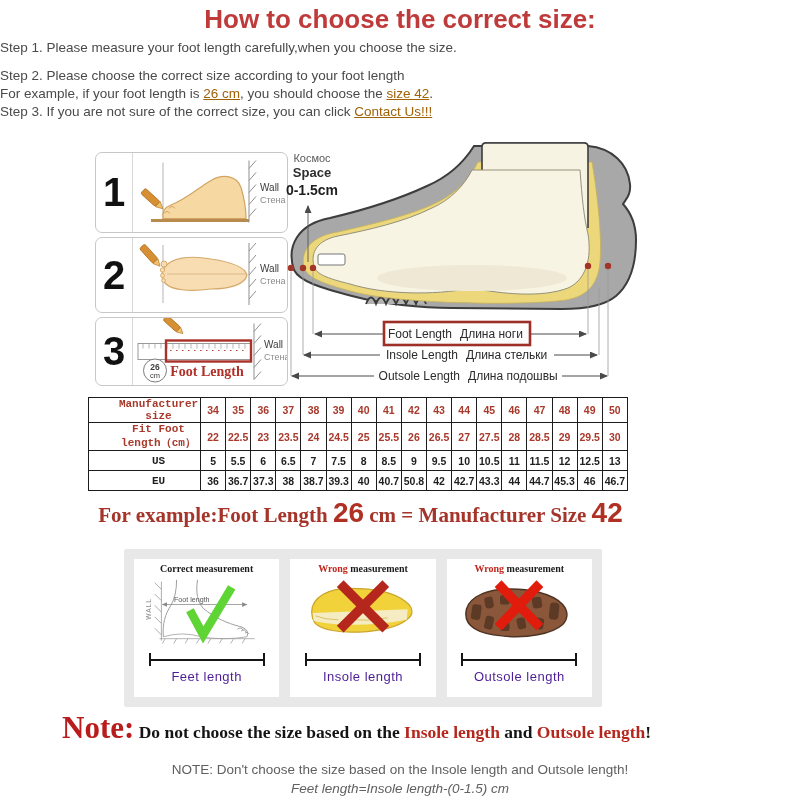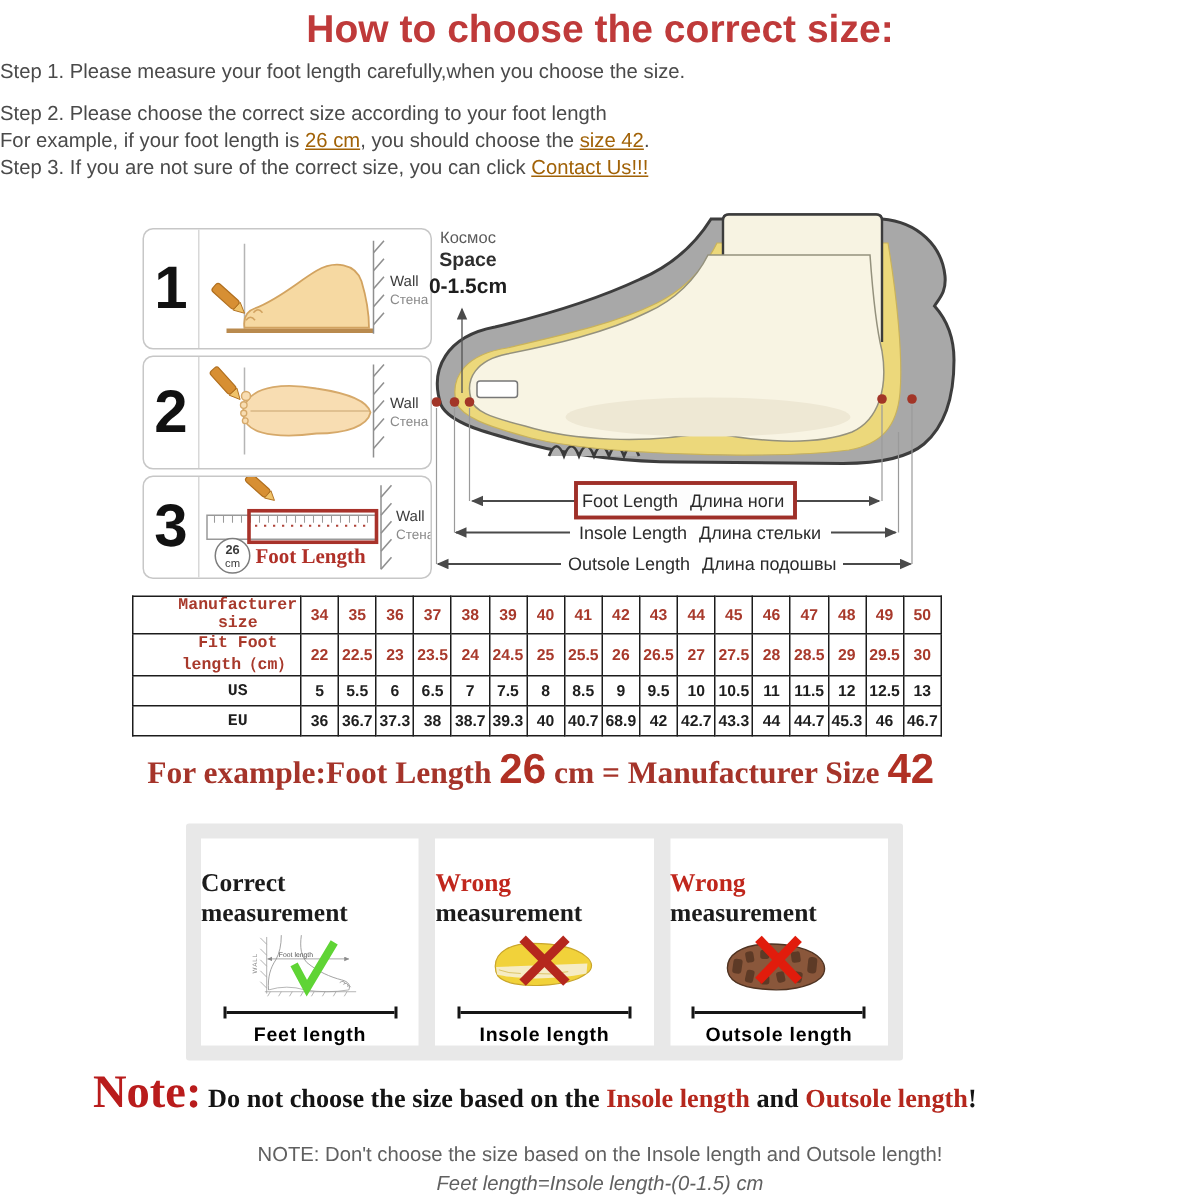--- a/index.html
+++ b/index.html
@@ -38,26 +38,26 @@
 
   
   #example-line{top:497px;left:88px;width:545px;text-align:center;
     font-family:"Liberation Serif",serif;font-weight:bold;color:#a5342a;font-size:21px;}
   #example-line .big{font-size:28px;color:#b03024;font-family:"Liberation Sans",sans-serif;font-weight:bold;}
 
   
   #compare{top:549px;left:124px;width:478px;height:158px;background:#e8e8e8;border-radius:2px;
     display:flex;gap:11px;padding:10px;box-sizing:border-box;}
   .card{flex:1;background:#ffffff;display:flex;flex-direction:column;align-items:center;}
-  .card-title{font-family:"Liberation Serif",serif;font-weight:bold;font-size:17px;color:#1c1c1c;margin-top:20px;}
+  .card-title{font-family:"Liberation Serif",serif;font-weight:bold;font-size:10px;color:#1c1c1c;margin-top:4px;}
   .card-title .wrong{color:#c0271d;}
   .card svg{width:128px;height:76px;margin-top:2px;}
   .bracket{width:112px;height:13px;border-left:2px solid #161616;border-right:2px solid #161616;
     background:linear-gradient(#161616,#161616) center/100% 2px no-repeat;margin-top:1px;}
-  .card-label{font-size:13px;font-weight:bold;color:#000000;margin-top:3px;letter-spacing:.5px;}
+  .card-label{font-size:13px;font-weight:normal;color:#4c1d95;margin-top:3px;letter-spacing:.5px;}
 
   
   #note{top:710px;left:62px;width:710px;font-family:"Liberation Serif",serif;color:#141414;}
   #note .note-word{font-size:31px;font-weight:bold;color:#b91c1c;}
   #note .note-text{font-size:17.5px;font-weight:bold;}
   #note .nred{color:#b5271d;}
 
   
   .footline{left:0;width:800px;text-align:center;color:#606060;font-size:13.5px;}
   #foot1{top:762px;}
@@ -327,21 +327,21 @@
       <tr class="blackrow">
         <th>EU</th>
       <td>36</td>
             <td>36.7</td>
             <td>37.3</td>
             <td>38</td>
             <td>38.7</td>
             <td>39.3</td>
             <td>40</td>
             <td>40.7</td>
-            <td>68.9</td>
+            <td>50.8</td>
             <td>42</td>
             <td>42.7</td>
             <td>43.3</td>
             <td>44</td>
             <td>44.7</td>
             <td>45.3</td>
             <td>46</td>
             <td>46.7</td>
           </tr>
     </tbody>

